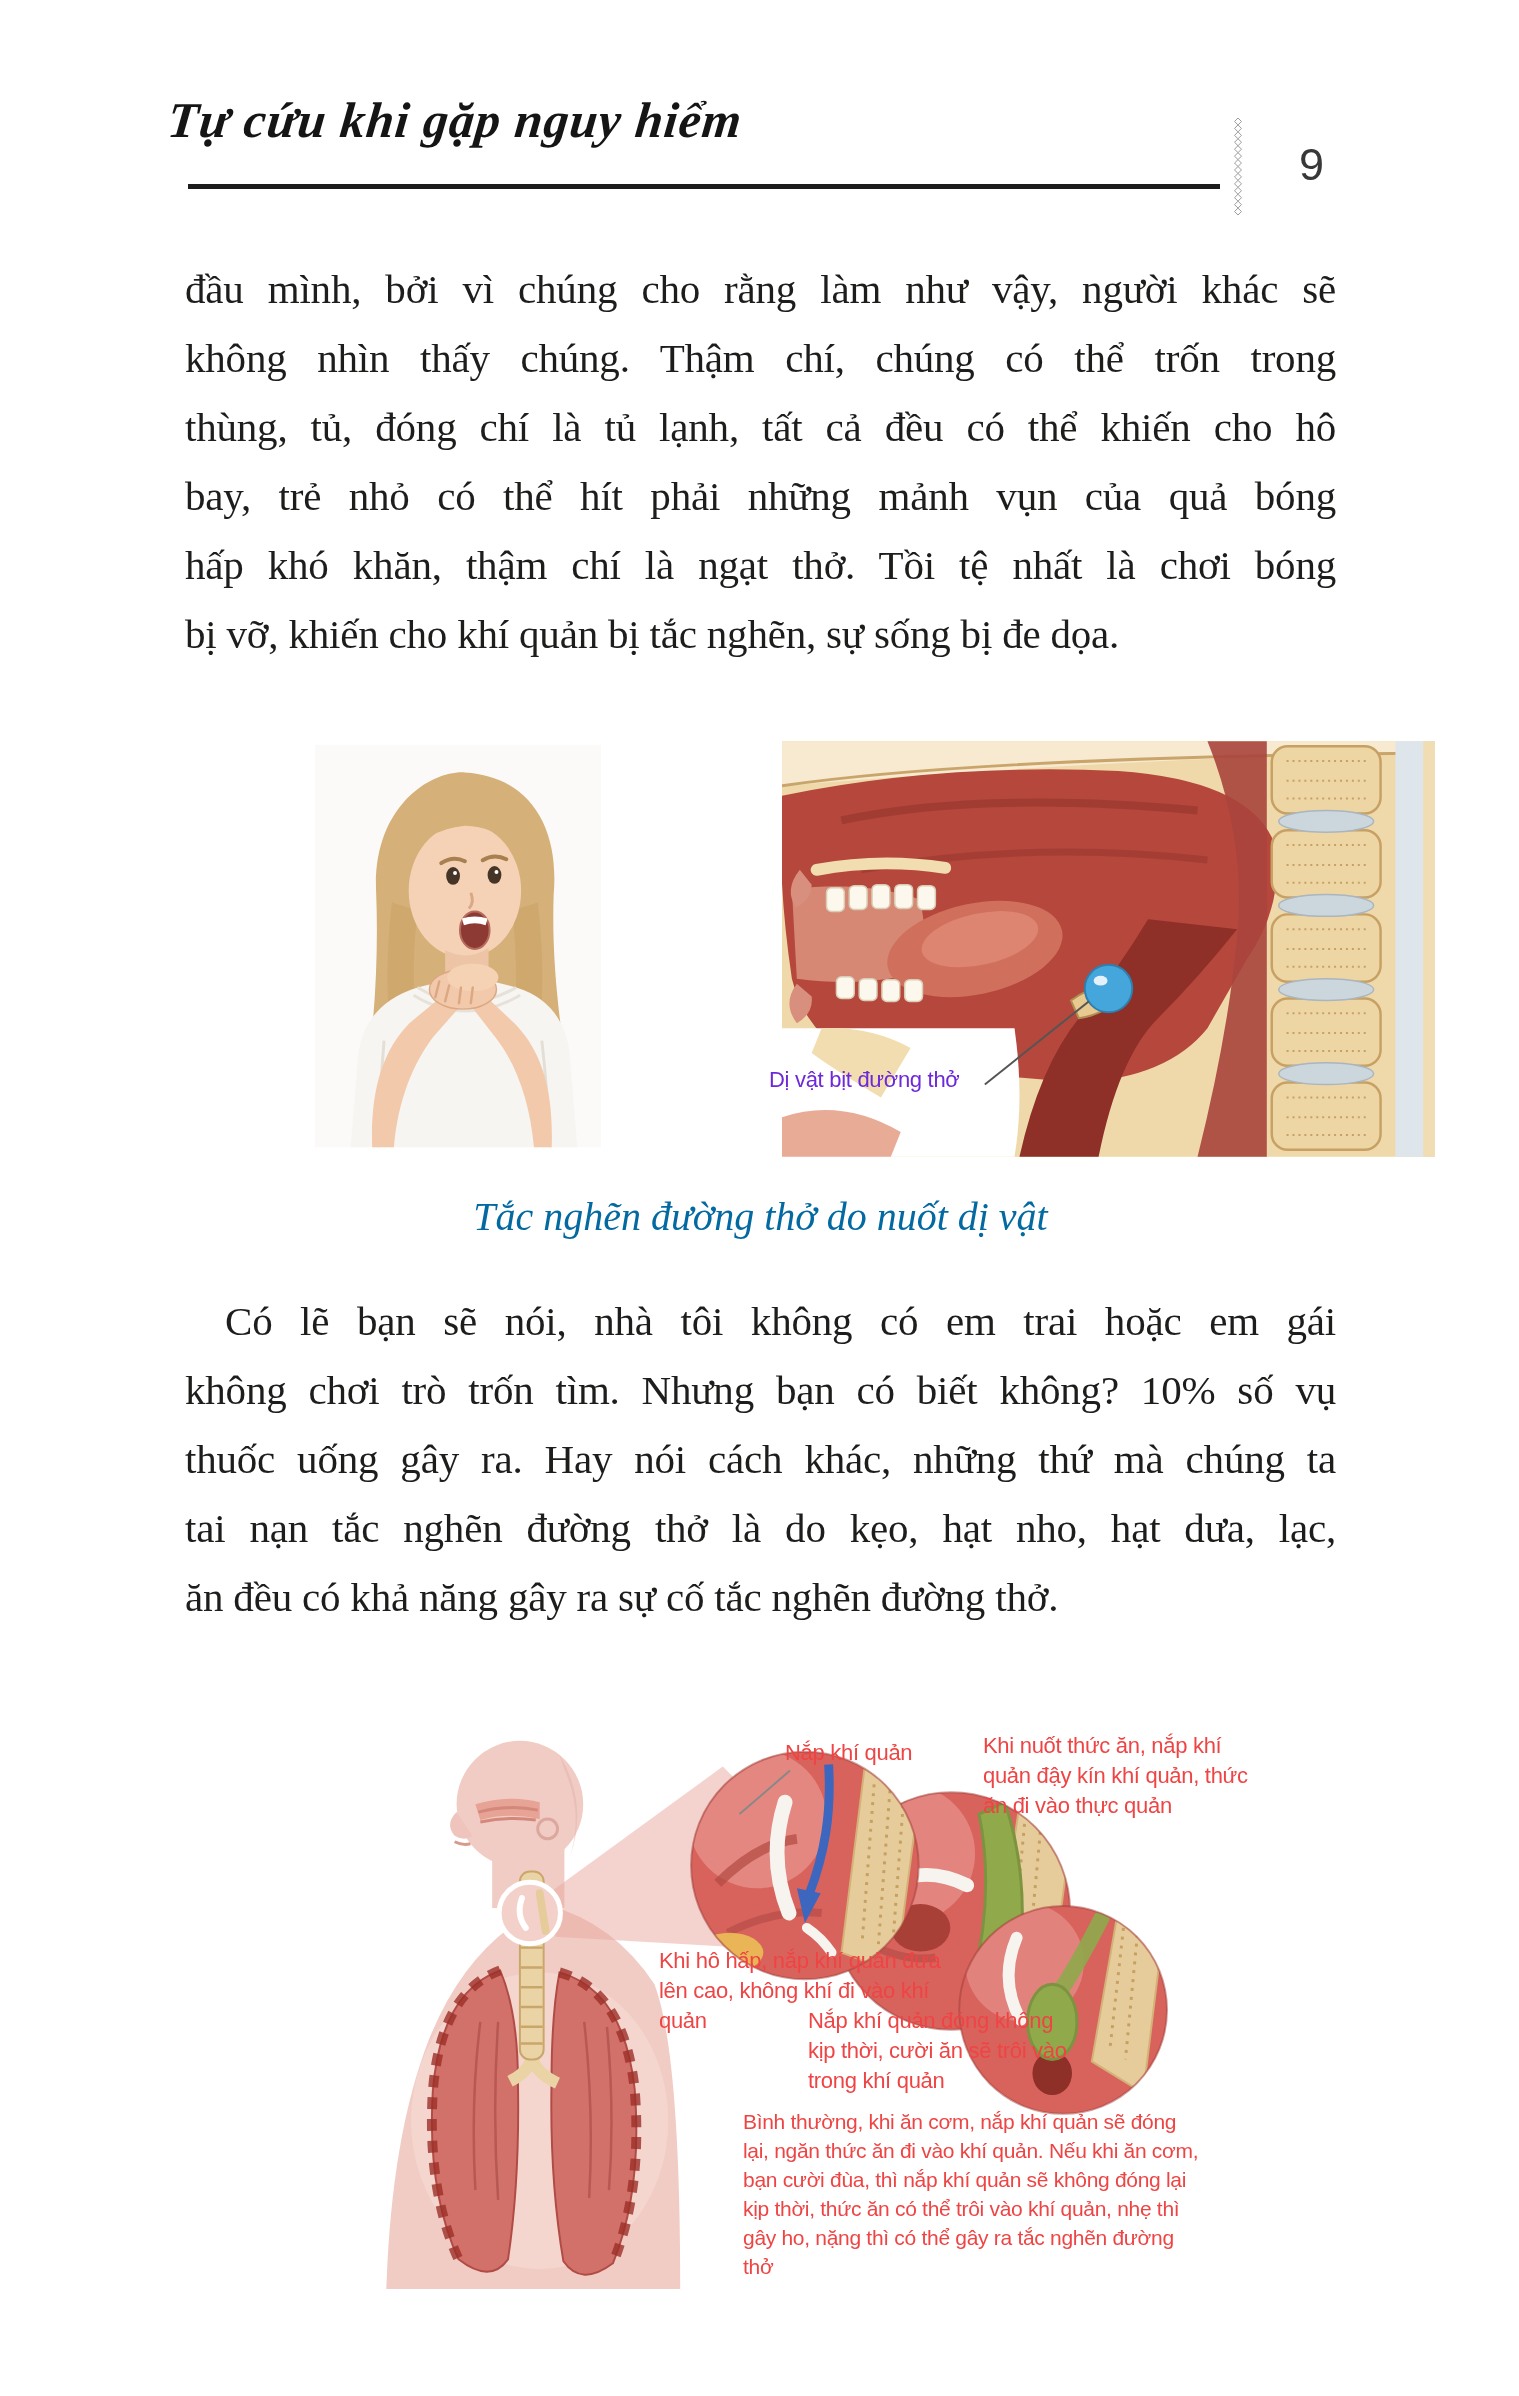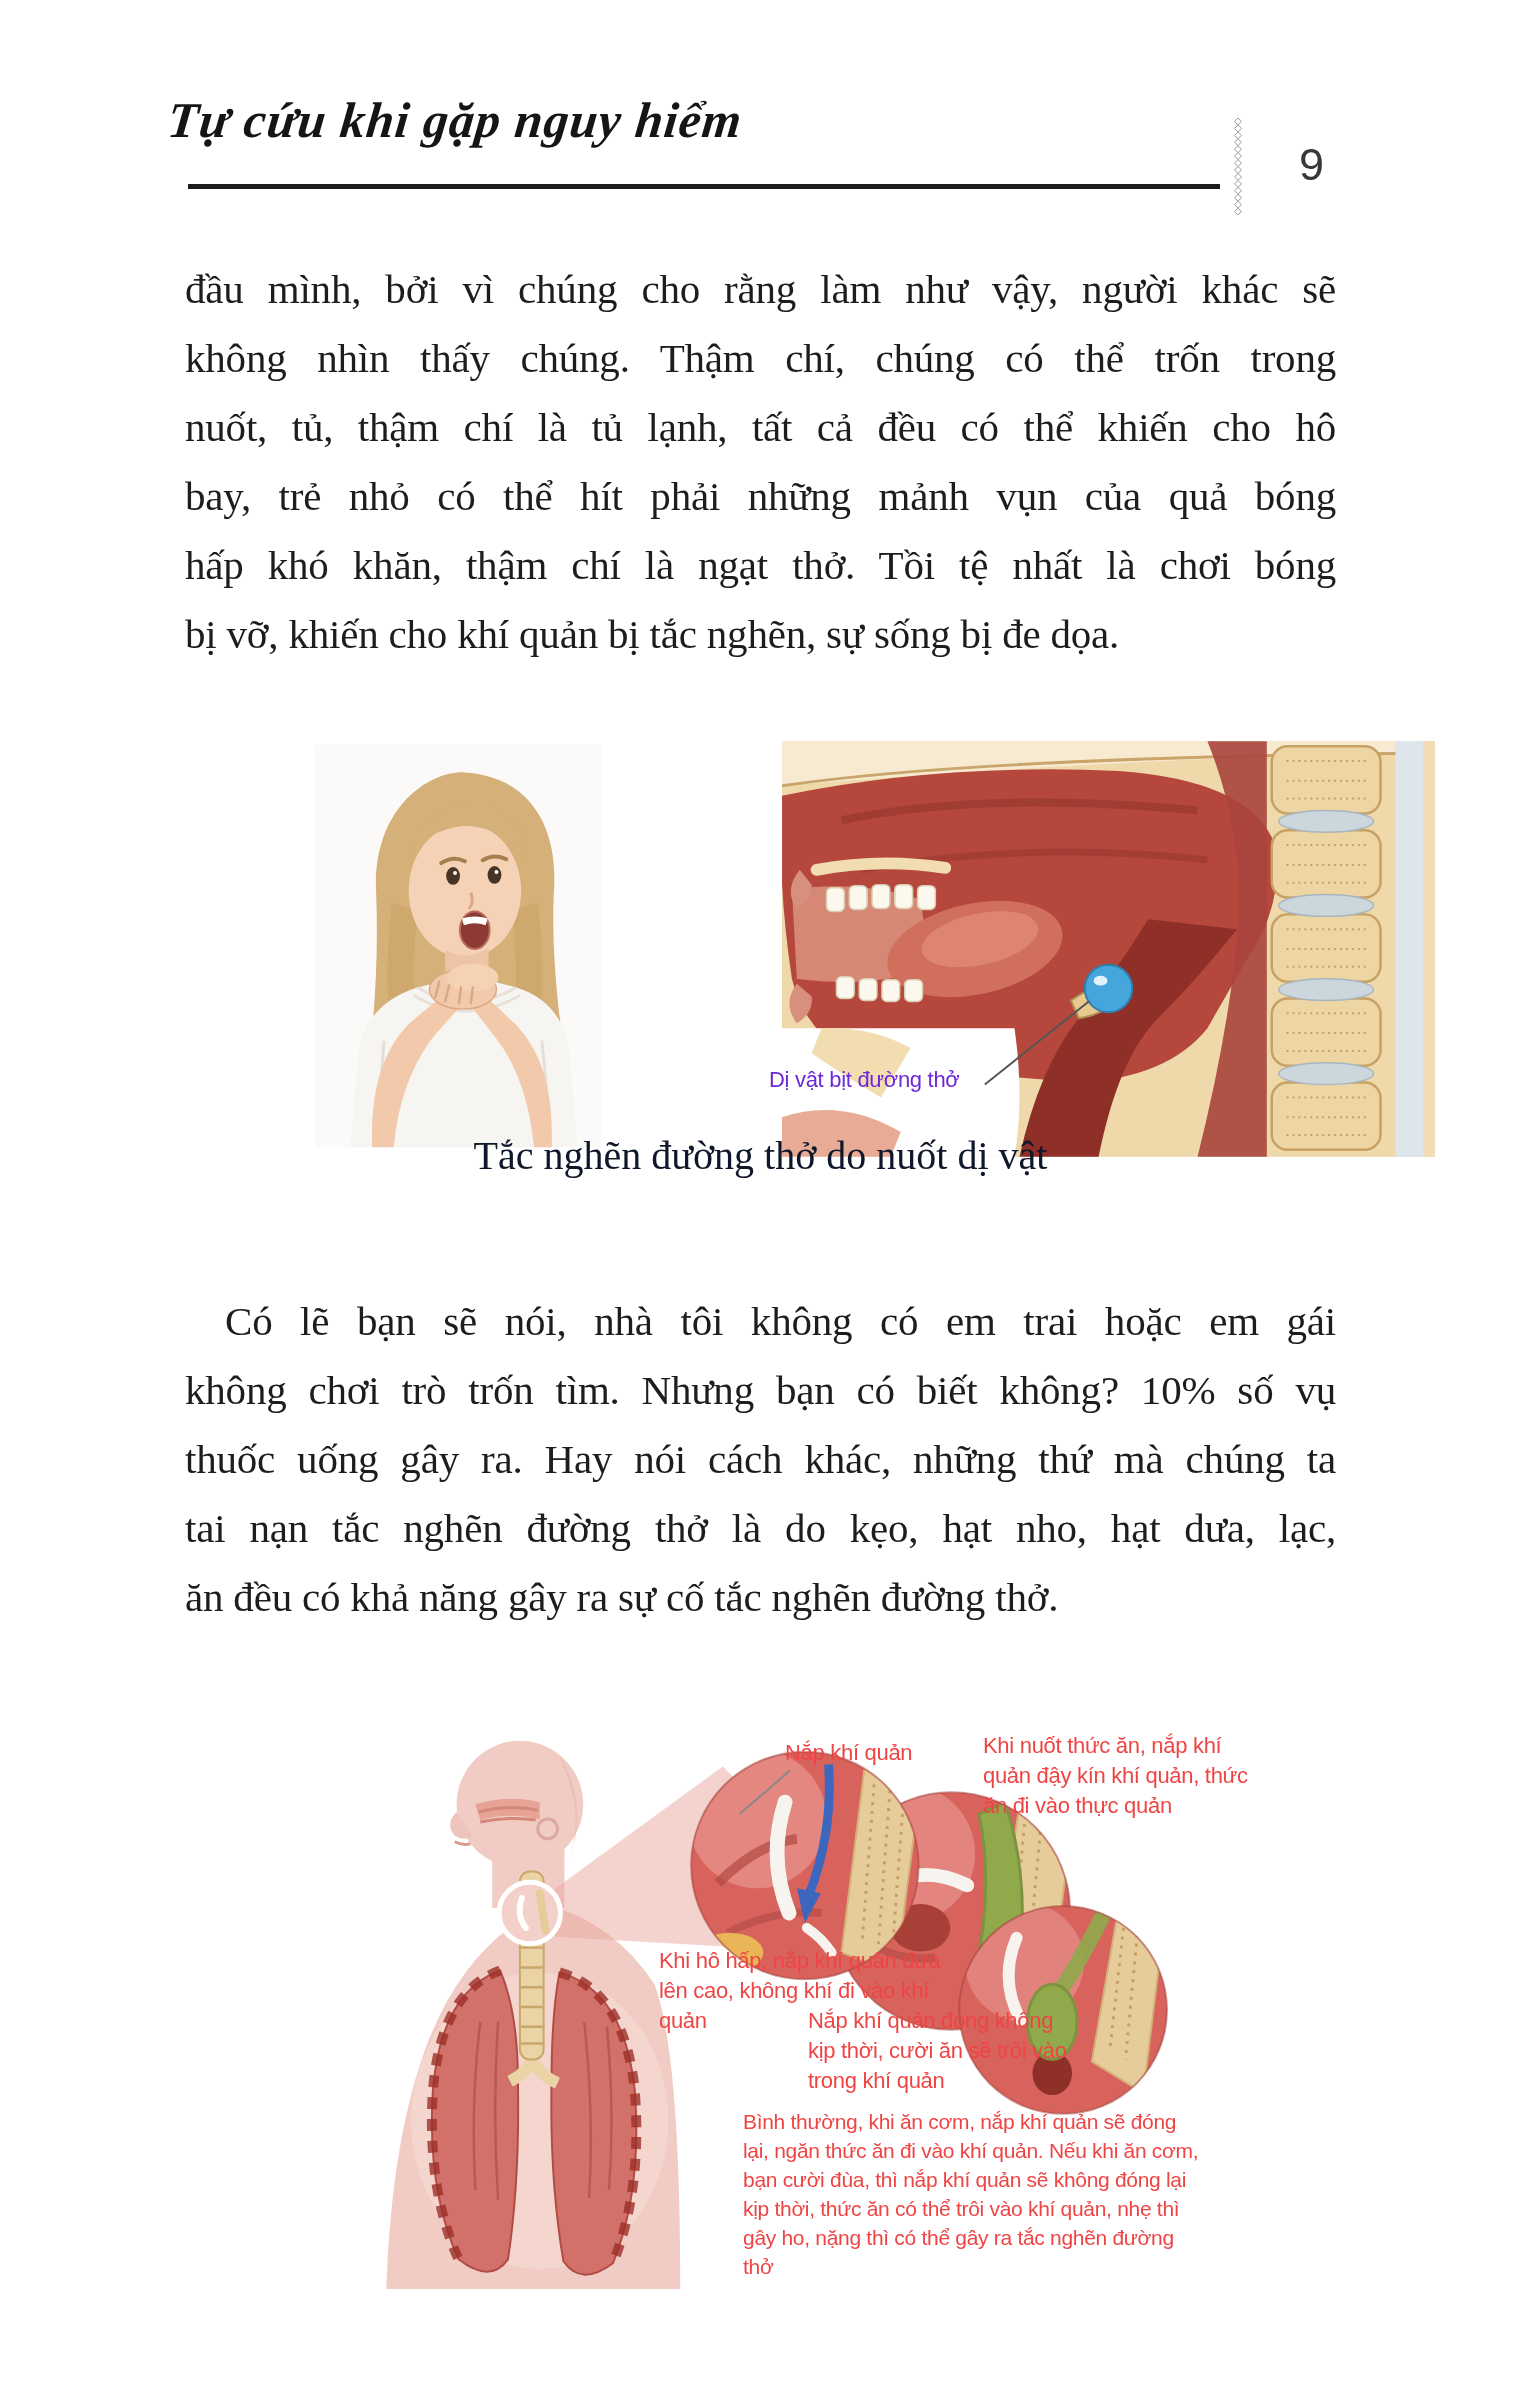--- a/index.html
+++ b/index.html
@@ -32,22 +32,22 @@
   #para2{top:1287px;}
   
   .girl-photo{left:315px;top:744px;}
   .anatomy{left:782px;top:741px;}
   .fo-label{
     left:769px;top:1067px;width:238px;
     font-family:"Liberation Sans","DejaVu Sans",sans-serif;
     font-size:22px;letter-spacing:-0.3px;color:#6d28d9;z-index:3;
   }
   .figure-caption{
-    left:185px;top:1132px;width:1151px;text-align:center;
-    font-size:40px;color:#0f172a;
+    left:185px;top:1193px;width:1151px;text-align:center;
+    font-size:40px;font-style:italic;color:#0369a1;
   }
   
   .resp-diagram{left:381px;top:1725px;}
   .dlabel{
     font-family:"Liberation Sans","DejaVu Sans",sans-serif;
     font-size:22px;line-height:30px;letter-spacing:-0.3px;color:#ef4444;z-index:3;
   }
   #lbl-epiglottis{left:785px;top:1738px;width:198px;}
   #lbl-swallow{left:983px;top:1731px;width:277px;}
   #lbl-breathe{left:659px;top:1946px;width:287px;}
@@ -64,21 +64,21 @@
   <div class="abs header-ornament">
     <svg width="14" height="101" viewBox="0 0 14 102">
       <path fill="#ffffff" stroke="#9a9a9a" stroke-width="1" d="M7,1 L10.5,4.5 L7,8 L3.5,4.5 Z M7,8 L10.5,11.5 L7,15 L3.5,11.5 Z M7,15 L10.5,18.5 L7,22 L3.5,18.5 Z M7,22 L10.5,25.5 L7,29 L3.5,25.5 Z M7,29 L10.5,32.5 L7,36 L3.5,32.5 Z M7,36 L10.5,39.5 L7,43 L3.5,39.5 Z M7,43 L10.5,46.5 L7,50 L3.5,46.5 Z M7,50 L10.5,53.5 L7,57 L3.5,53.5 Z M7,57 L10.5,60.5 L7,64 L3.5,60.5 Z M7,64 L10.5,67.5 L7,71 L3.5,67.5 Z M7,71 L10.5,74.5 L7,78 L3.5,74.5 Z M7,78 L10.5,81.5 L7,85 L3.5,81.5 Z M7,85 L10.5,88.5 L7,92 L3.5,88.5 Z M7,92 L10.5,95.5 L7,99 L3.5,95.5 Z"></path>
     </svg>
   </div>
   <div class="abs page-number">9</div>
 
   <div class="abs para" id="para1">
     <div class="tline">đầu mình, bởi vì chúng cho rằng làm như vậy, người khác sẽ</div>
     <div class="tline">không nhìn thấy chúng. Thậm chí, chúng có thể trốn trong</div>
-    <div class="tline">nuốt, tủ, thậm chí là tủ lạnh, tất cả đều có thể khiến cho hô</div>
+    <div class="tline">thùng, tủ, đóng chí là tủ lạnh, tất cả đều có thể khiến cho hô</div>
     <div class="tline">bay, trẻ nhỏ có thể hít phải những mảnh vụn của quả bóng</div>
     <div class="tline">hấp khó khăn, thậm chí là ngạt thở. Tồi tệ nhất là chơi bóng</div>
     <div class="tline last">bị vỡ, khiến cho khí quản bị tắc nghẽn, sự sống bị đe dọa.</div>
   </div>
 
   <div class="abs girl-photo">
     <svg width="286" height="404" viewBox="0 0 290 408">
       <rect x="0" y="0" width="290" height="408" fill="#fbfaf8"></rect>
       <path d="M62,150 C58,62 118,26 152,28 C218,32 248,84 242,152 C240,210 246,262 252,308 Q240,330 218,338 L80,338 Q60,330 56,308 C62,255 64,200 62,150 Z" fill="#d6b079"></path>
       <path d="M78,160 C70,230 72,290 88,340 L112,340 C98,288 98,220 104,168 Z" fill="#cfa86e"></path>

